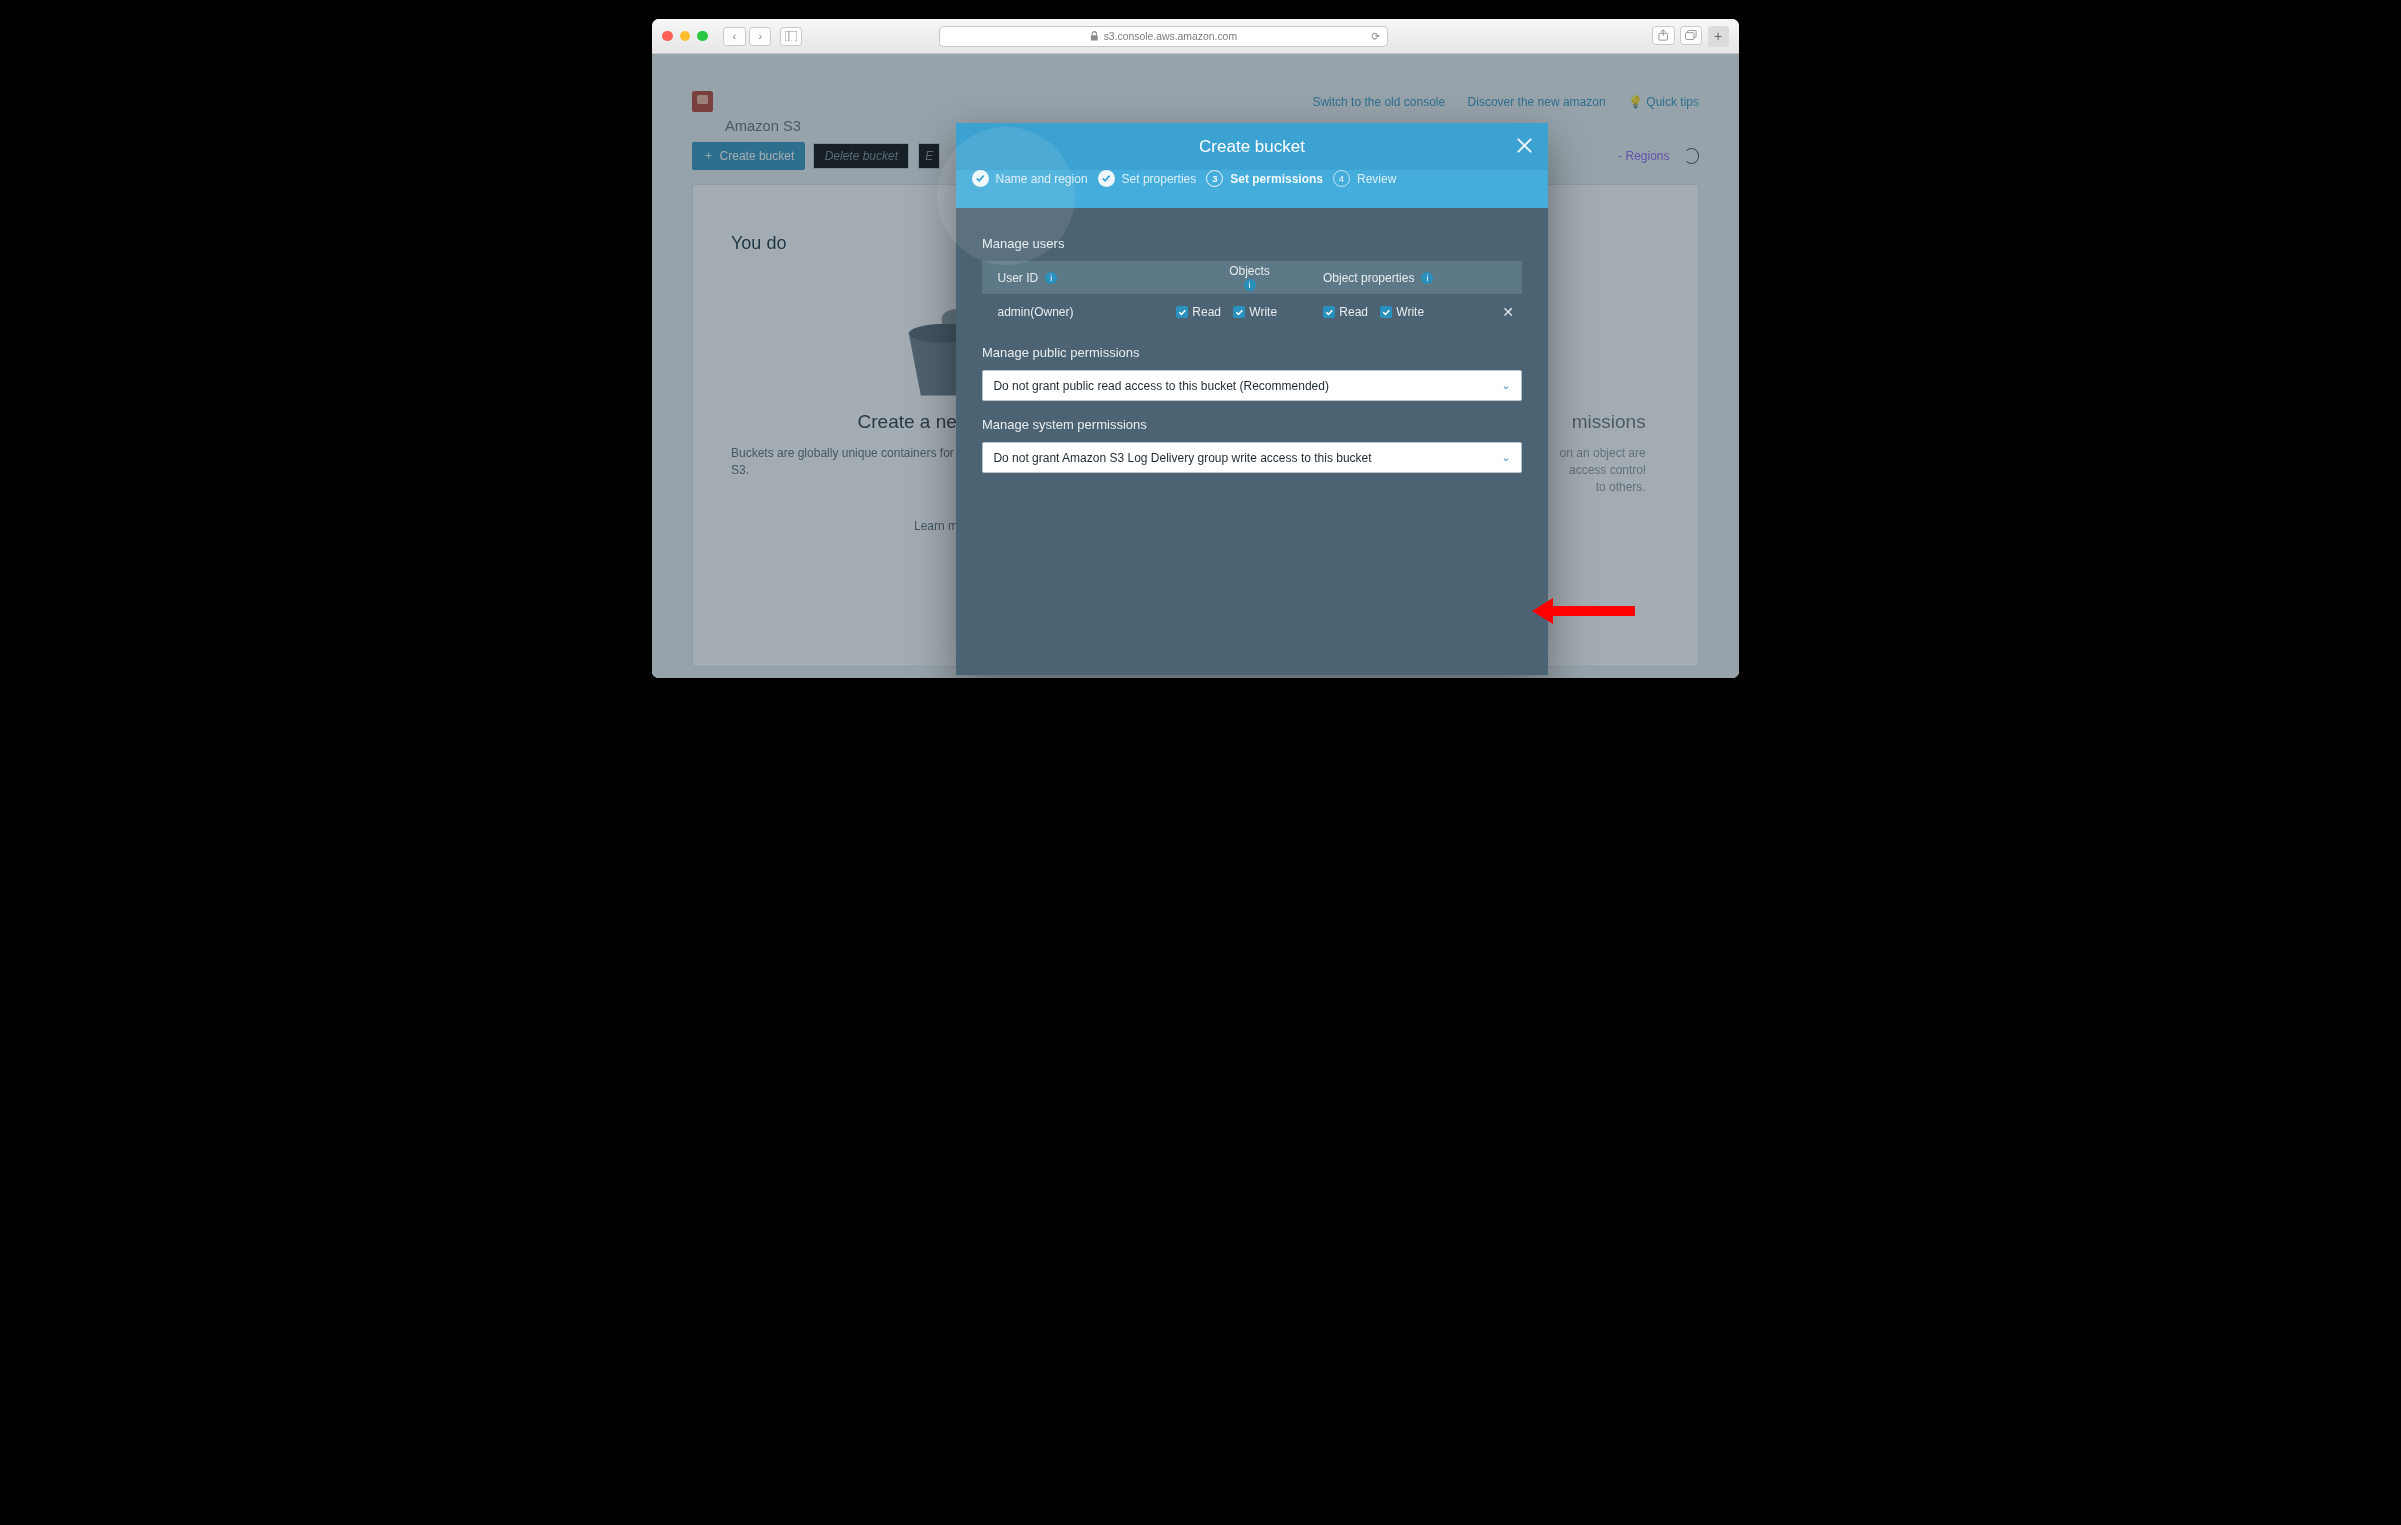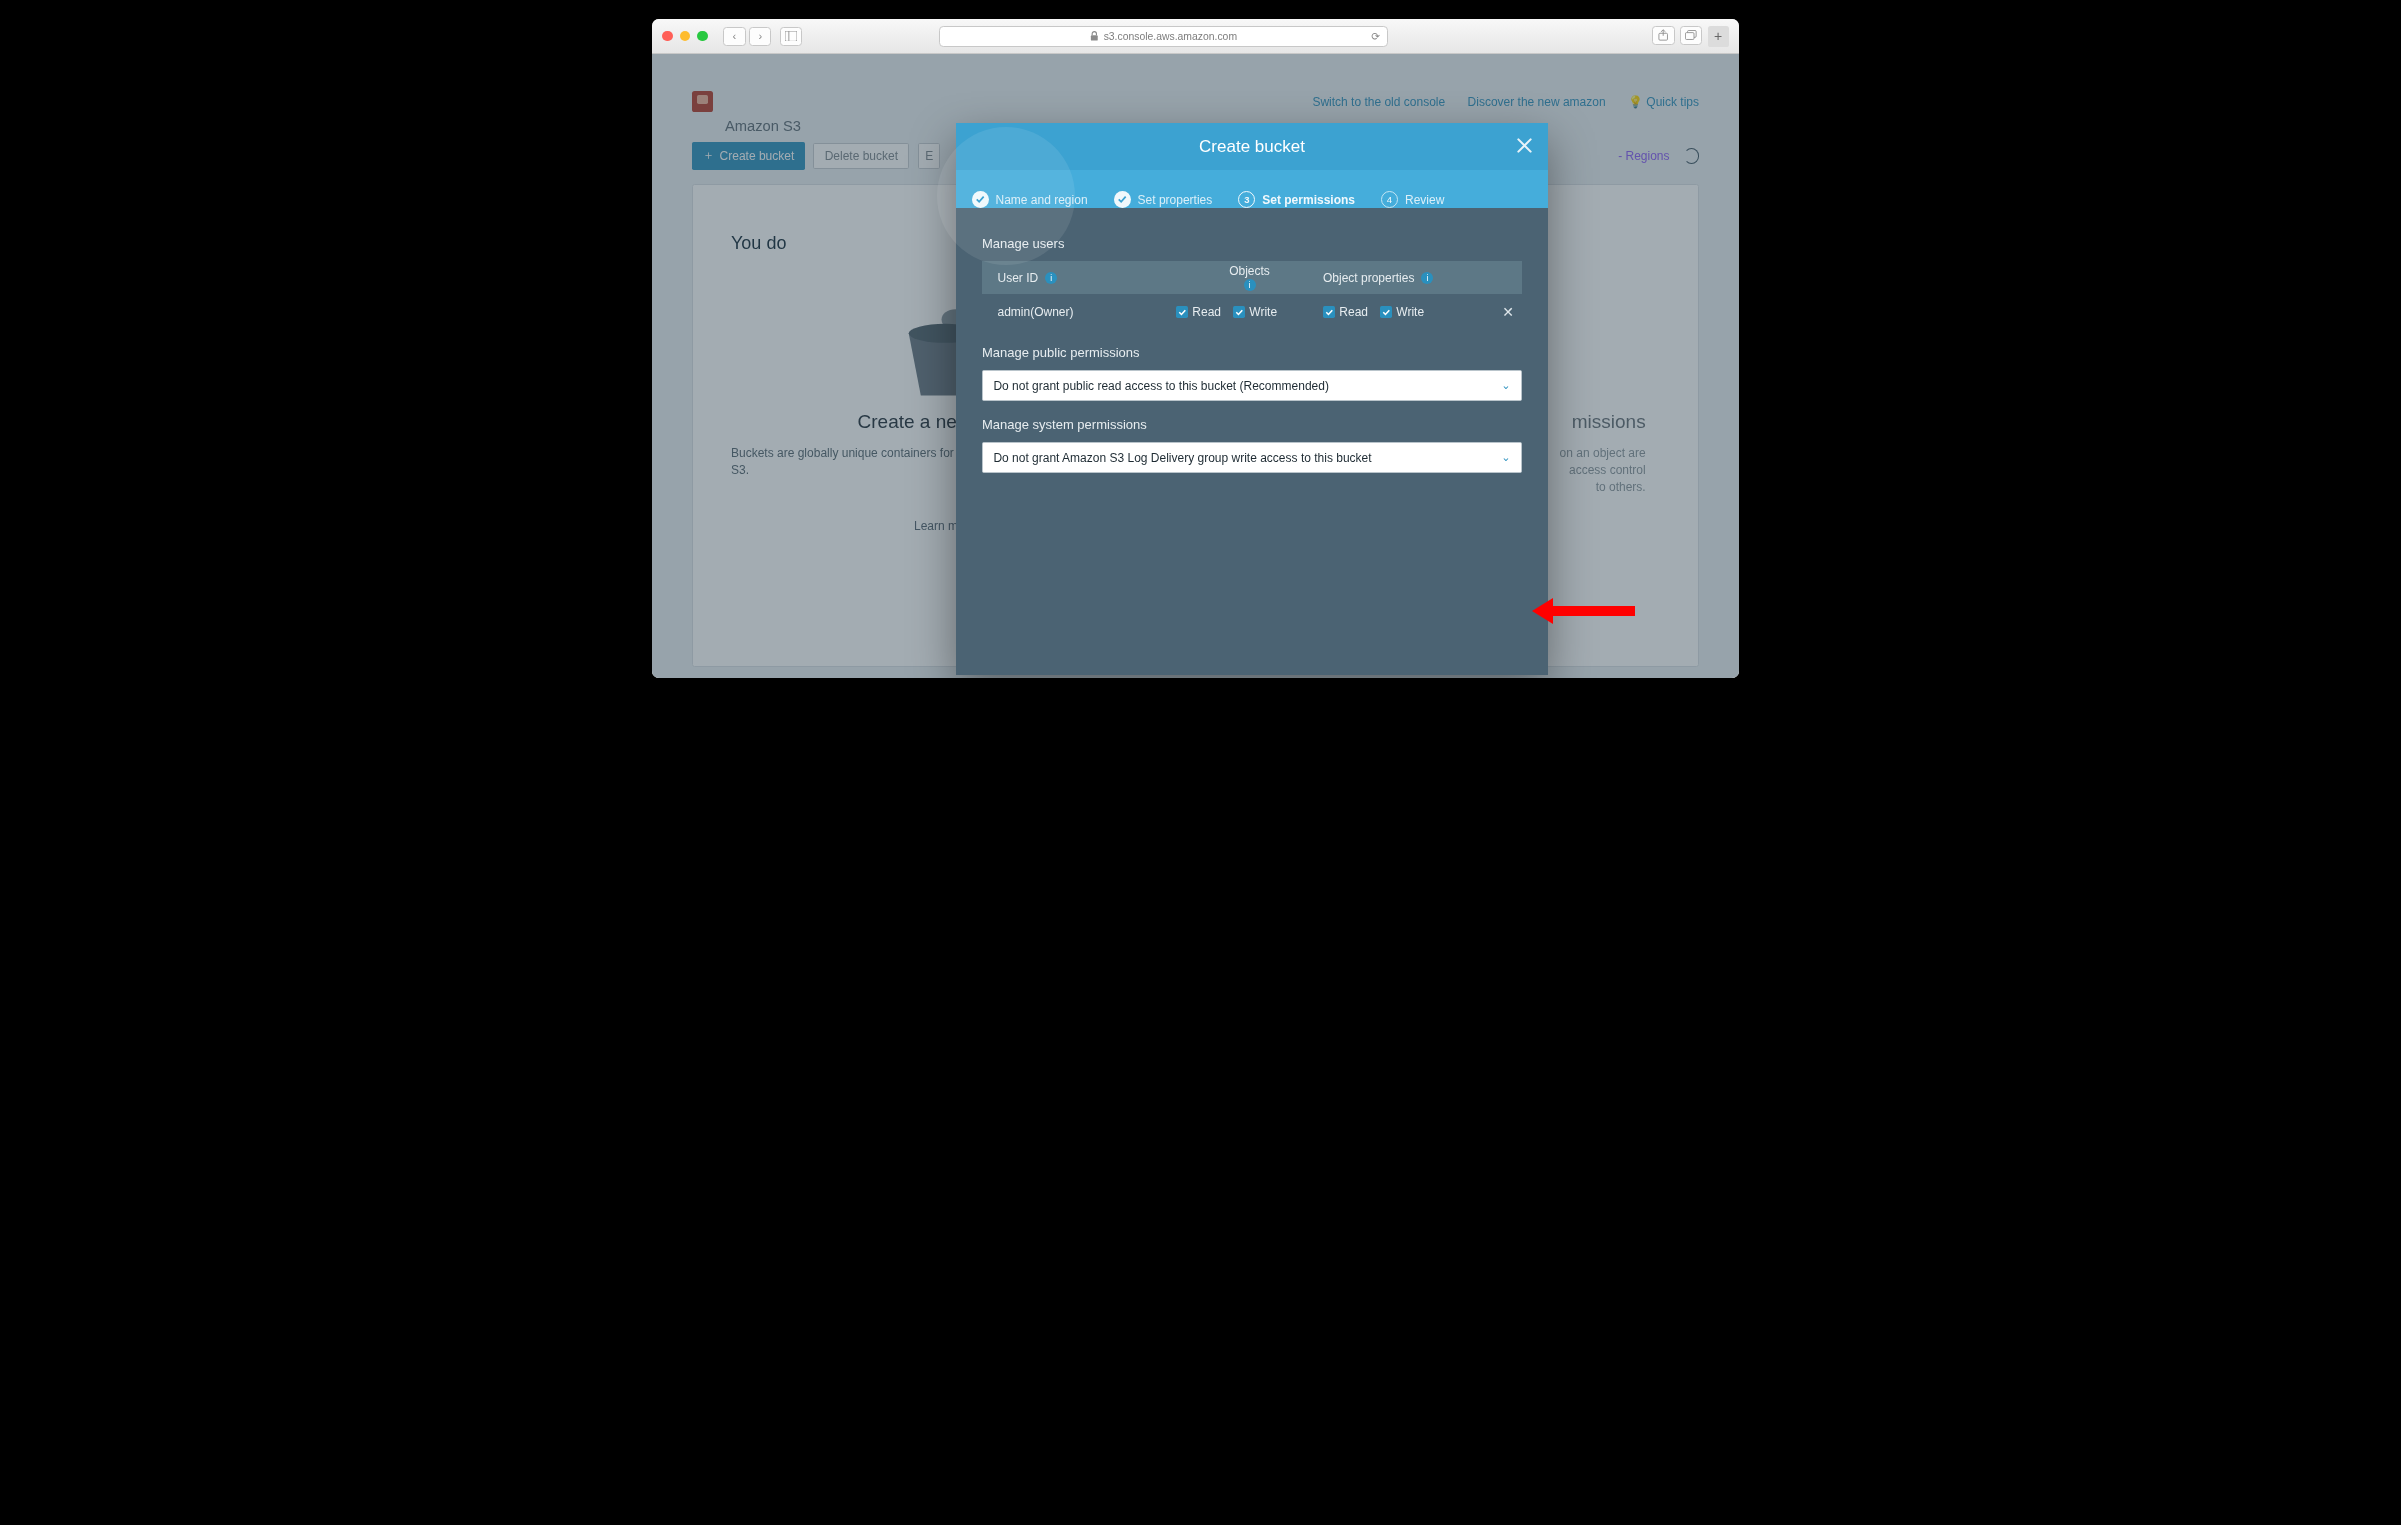--- a/index.html
+++ b/index.html
@@ -32,21 +32,21 @@
 .page { position: relative; width: 100%; height: calc(100% - 35px); background: #e9eef2; }
 .topbar { display: flex; align-items: center; padding: 15.5px 40px 3.5px; gap: 12px; color: #5b6b77; }
 .s3logo { width: 21px; height: 21px; background: #b53b2d; border-radius: 2.6px; position: relative; }
 .s3logo::after { content: ""; position: absolute; left: 5.2px; top: 4.3px; width: 10.4px; height: 8.6px; background: #f0b199; border-radius: 1.7px; }
 .topbar .title { font-size: 14.7px; color: #5c6b75; font-weight: 400; margin-top: 48px; }
 .topright { margin-left: auto; display: flex; gap: 22.4px; color: #2c90bd; font-size: 12px; align-items: center; }
 .tiplamp { color: #2c90bd; }
 
 .actionrow { display: flex; gap: 8.6px; padding: 5.2px 40px 0; align-items: center; }
 .createb { background: #2a90be; color: #fff; border: none; padding: 5.2px 10.4px; font-size: 12px; border-radius: 1.7px; display: flex; align-items: center; gap: 5.2px; }
-.ghostb { background: #ffffff; border: 0.9px solid #c7cdd1; color: #7b858c; padding: 5.2px 10.4px; font-size: 12px; border-radius: 1.7px; }
+.ghostb { background: #000000; border: 0.9px solid #c7cdd1; color: #7b858c; padding: 5.2px 10.4px; font-size: 12px; border-radius: 1.7px; font-style: italic; }
 .regions { margin-left: auto; display: flex; align-items: center; gap: 14px; color: #8b5cf6; font-size: 12px; }
 .refresh { width: 15.5px; height: 15.5px; border: 1.7px solid #3c5361; border-radius: 50%; border-left-color: transparent; position: relative; }
 
 .card { margin: 14px 40px 17px; background: #fff; border-radius: 2.6px; border: 0.9px solid #d9dfe3; height: 483px; padding: 48px 38px; position: relative; }
 .cardtitle { color: #122938; font-size: 18px; font-weight: 300; margin-bottom: 24px; }
 
 .twocol { display: flex; gap: 60px; }
 .col { width: 46%; color: #4a5c68; }
 .bigicon { height: 121px; display: flex; align-items: flex-end; justify-content: center; margin-bottom: 12px; }
 .bucket-ico { width: 104px; height: 95px; position: relative; }
@@ -54,21 +54,21 @@
 .cloud-plus { width: 95px; height: 95px; }
 .col h3 { font-size: 19px; font-weight: 400; color: #212f3a; margin-bottom: 12px; text-align: center; }
 .col p { font-size: 12px; line-height: 1.45; color: #556670; text-align: left; }
 .learn { margin-top: 40px; text-align: center; font-size: 12px; color: #526371; }
 
 
 .overlay { position: absolute; inset: 0; background: rgba(50,70,85,.45); }
 .modal { position: absolute; left: 304px; top: 69px; width: 592px; height: 552px; background: #4b6373; box-shadow: 0 15.5px 43px rgba(0,0,0,.4); }
 .mhead { height: 47px; background: #3ca2d1; color: #fff; display: flex; align-items: center; justify-content: center; position: relative; font-size: 17px; font-weight: 300; }
 .mclose { position: absolute; right: 12px; top: 12px; width: 22.4px; height: 22.4px; cursor: pointer; color: #e8f3f9; }
-.steps { height: 38px; background: #45addb; display: flex; align-items: flex-end; padding: 0 15.5px; gap: 26px; color: #e8f5fb; font-size: 12px; position: relative; }
+.steps { height: 38px; background: #45addb; display: flex; align-items: flex-start; padding: 0 15.5px; gap: 10px; color: #e8f5fb; font-size: 12px; position: relative; }
 .steps::before { content: ""; position: absolute; left: -19px; top: -43px; width: 138px; height: 138px; border-radius: 50%; background: rgba(255,255,255,.09); }
 .step { display: flex; align-items: center; gap: 7px; opacity: .92; }
 .step.active { font-weight: 600; color: #fff; }
 .stepn { width: 17px; height: 17px; border-radius: 50%; border: 1.7px solid #cfeaf6; display: inline-flex; align-items: center; justify-content: center; font-size: 9.5px; color: #fff; }
 .stepchk { width: 17px; height: 17px; border-radius: 50%; background: #fff; display: inline-flex; align-items: center; justify-content: center; }
 .stepchk svg { width: 10.4px; height: 10.4px; }
 
 .mbody { padding: 21px 26px 8.6px; color: #e7edf0; }
 .seclabel { font-size: 13px; color: #e7edf0; margin: 15.5px 0 10.4px; }
 .seclabel.first { margin-top: 7px; }

